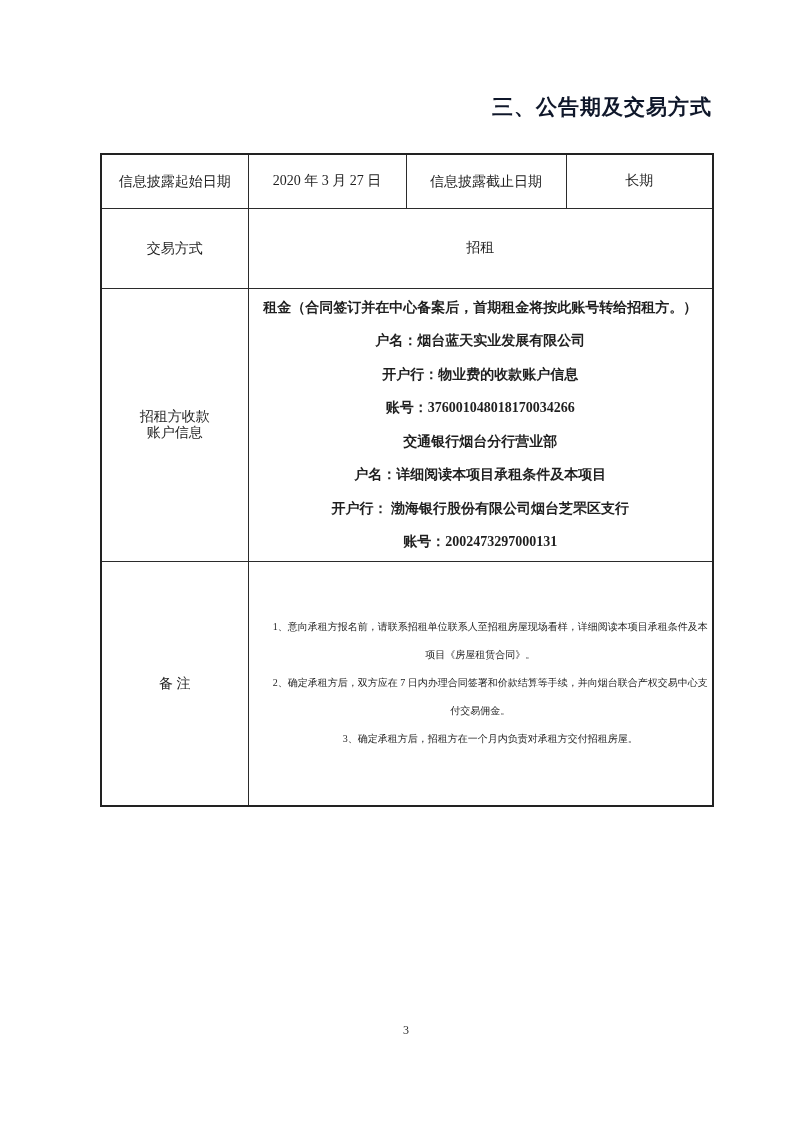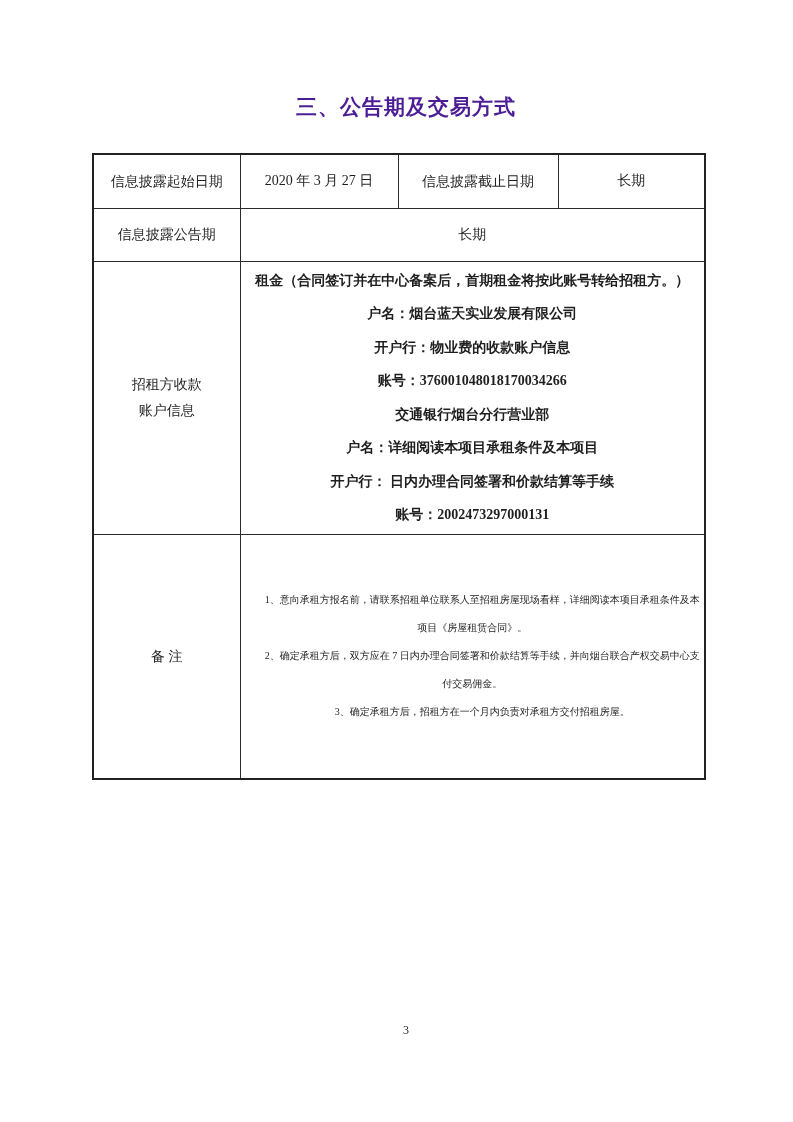--- a/index.html
+++ b/index.html
@@ -12,45 +12,45 @@
   }
   .page {
     position: absolute; left: 0; top: 0;
     width: 793px; height: 1122px;
     background: #ffffff;
     overflow: hidden;
   }
   .doc-title {
     position: absolute;
     left: 100px; top: 93px; width: 612px;
-    text-align: center;
+    text-align: right;
     font-size: 21px;
     font-weight: 700;
     letter-spacing: 1px;
-    color: #4c1d95;
+    color: #0f172a;
   }
   table.main-table {
     position: absolute;
-    left: 92px; top: 153px;
+    left: 100px; top: 153px;
     width: 612px;
     border-collapse: collapse;
     table-layout: fixed;
     font-size: 14px;
     color: #1f1f1f;
     padding-left: 28px;
   }
   table.main-table td {
     border: 1px solid #2b2b2b;
     text-align: center;
     vertical-align: middle;
     padding: 2px 4px;
   }
   table.main-table { border: 2px solid #222222; }
   td.label-cell { white-space: pre-line; line-height: 27px; padding: 0 14px; }
-  td.row5-label { line-height: 26px; }
+  td.row5-label { line-height: 16px; }
   td.content-left {
     text-align: left;
     padding: 6px 8px 6px 27px;
     font-weight: bold;
   }
   .acct-line { line-height: 33.5px; white-space: nowrap; }
   td.remarks-cell {
     text-align: left;
     padding: 4px 14px 4px 6px;
     font-size: 10px;
@@ -82,35 +82,35 @@
       <col style="width:160px">
       <col style="width:147px">
     </colgroup>
     <tbody>
       <tr style="height:54px;">
         <td class="label-cell">信息披露起始日期</td>
         <td>2020 年 3 月 27 日</td>
         <td class="label-cell">信息披露截止日期</td>
         <td>长期</td>
       </tr>
-      <tr style="height:53px;">
-        <td class="label-cell">信息披露公告期</td>
-        <td colspan="3">长期</td>
+      <tr style="height:80px;">
+        <td class="label-cell">交易方式</td>
+        <td colspan="3">招租</td>
       </tr>
       <tr style="height:269px;">
         <td class="label-cell row5-label">招租方收款
 账户信息</td>
         <td colspan="3" class="content-left">
           <div class="acct-line">租金（合同签订并在中心备案后，首期租金将按此账号转给招租方。）</div>
           <div class="acct-line">户名：烟台蓝天实业发展有限公司</div>
           <div class="acct-line">开户行：物业费的收款账户信息</div>
           <div class="acct-line">账号：376001048018170034266</div>
           <div class="acct-line">交通银行烟台分行营业部</div>
           <div class="acct-line">户名：详细阅读本项目承租条件及本项目</div>
-          <div class="acct-line">开户行： 日内办理合同签署和价款结算等手续</div>
+          <div class="acct-line">开户行： 渤海银行股份有限公司烟台芝罘区支行</div>
           <div class="acct-line">账号：2002473297000131</div>
         </td>
       </tr>
       <tr style="height:245px;">
         <td class="label-cell">备 注</td>
         <td colspan="3" class="remarks-cell">
           <p>1、意向承租方报名前，请联系招租单位联系人至招租房屋现场看样，详细阅读本项目承租条件及本项目《房屋租赁合同》。</p>
           <p>2、确定承租方后，双方应在 7 日内办理合同签署和价款结算等手续，并向烟台联合产权交易中心支付交易佣金。</p>
           <p>3、确定承租方后，招租方在一个月内负责对承租方交付招租房屋。</p>
         </td>

